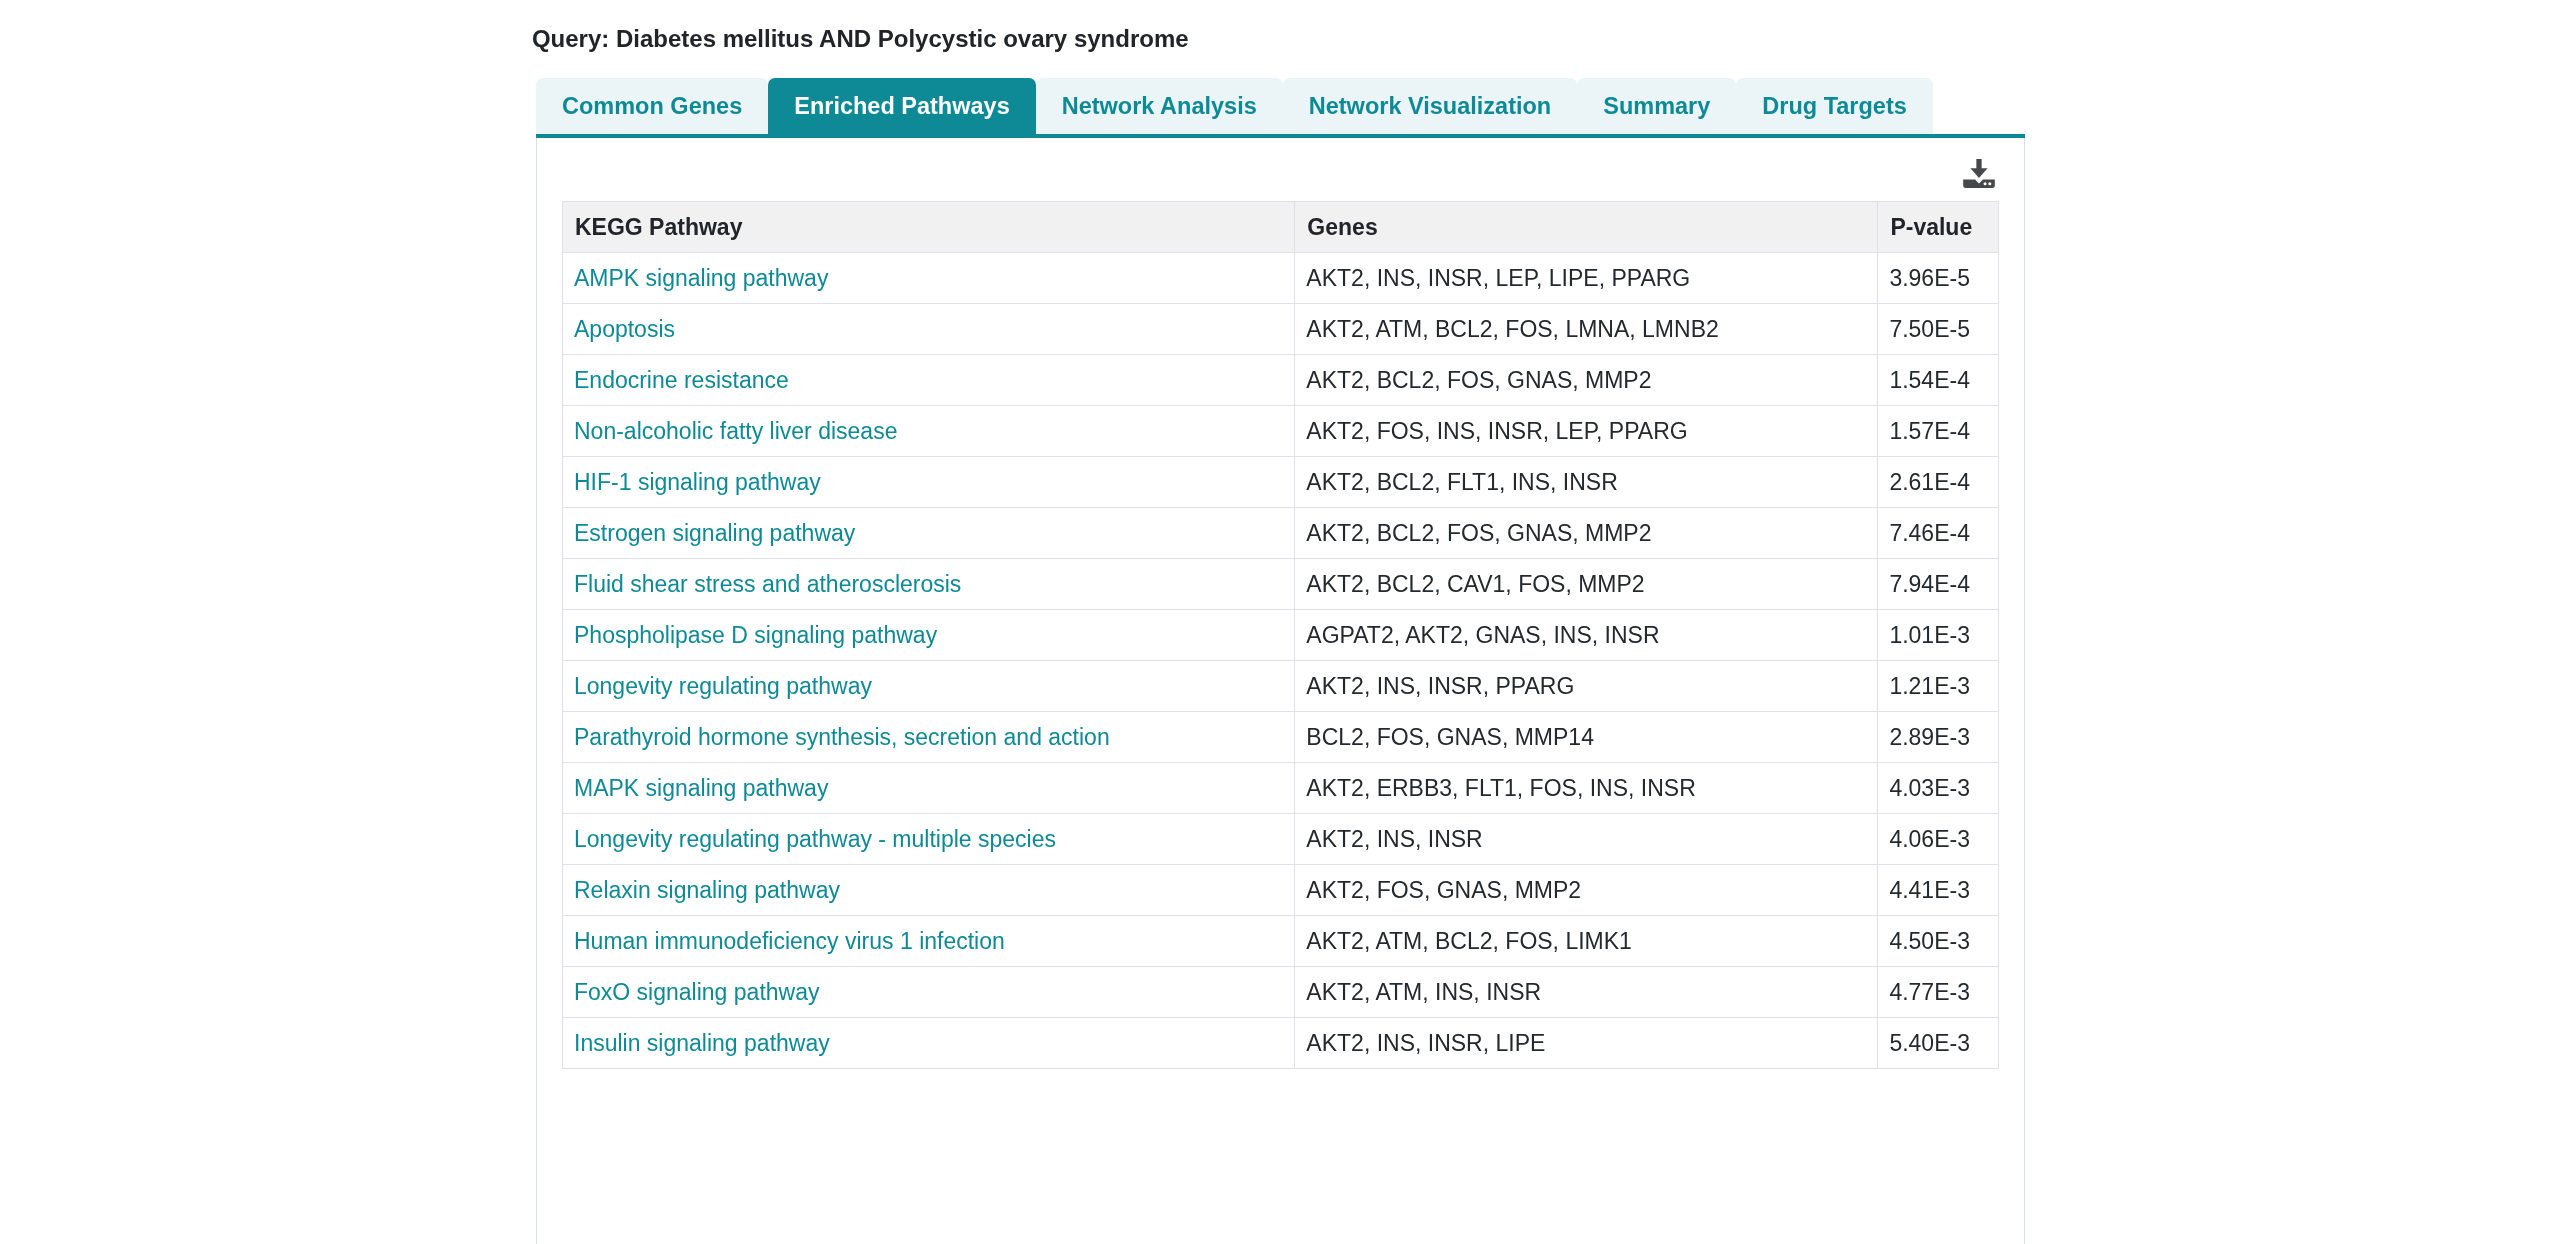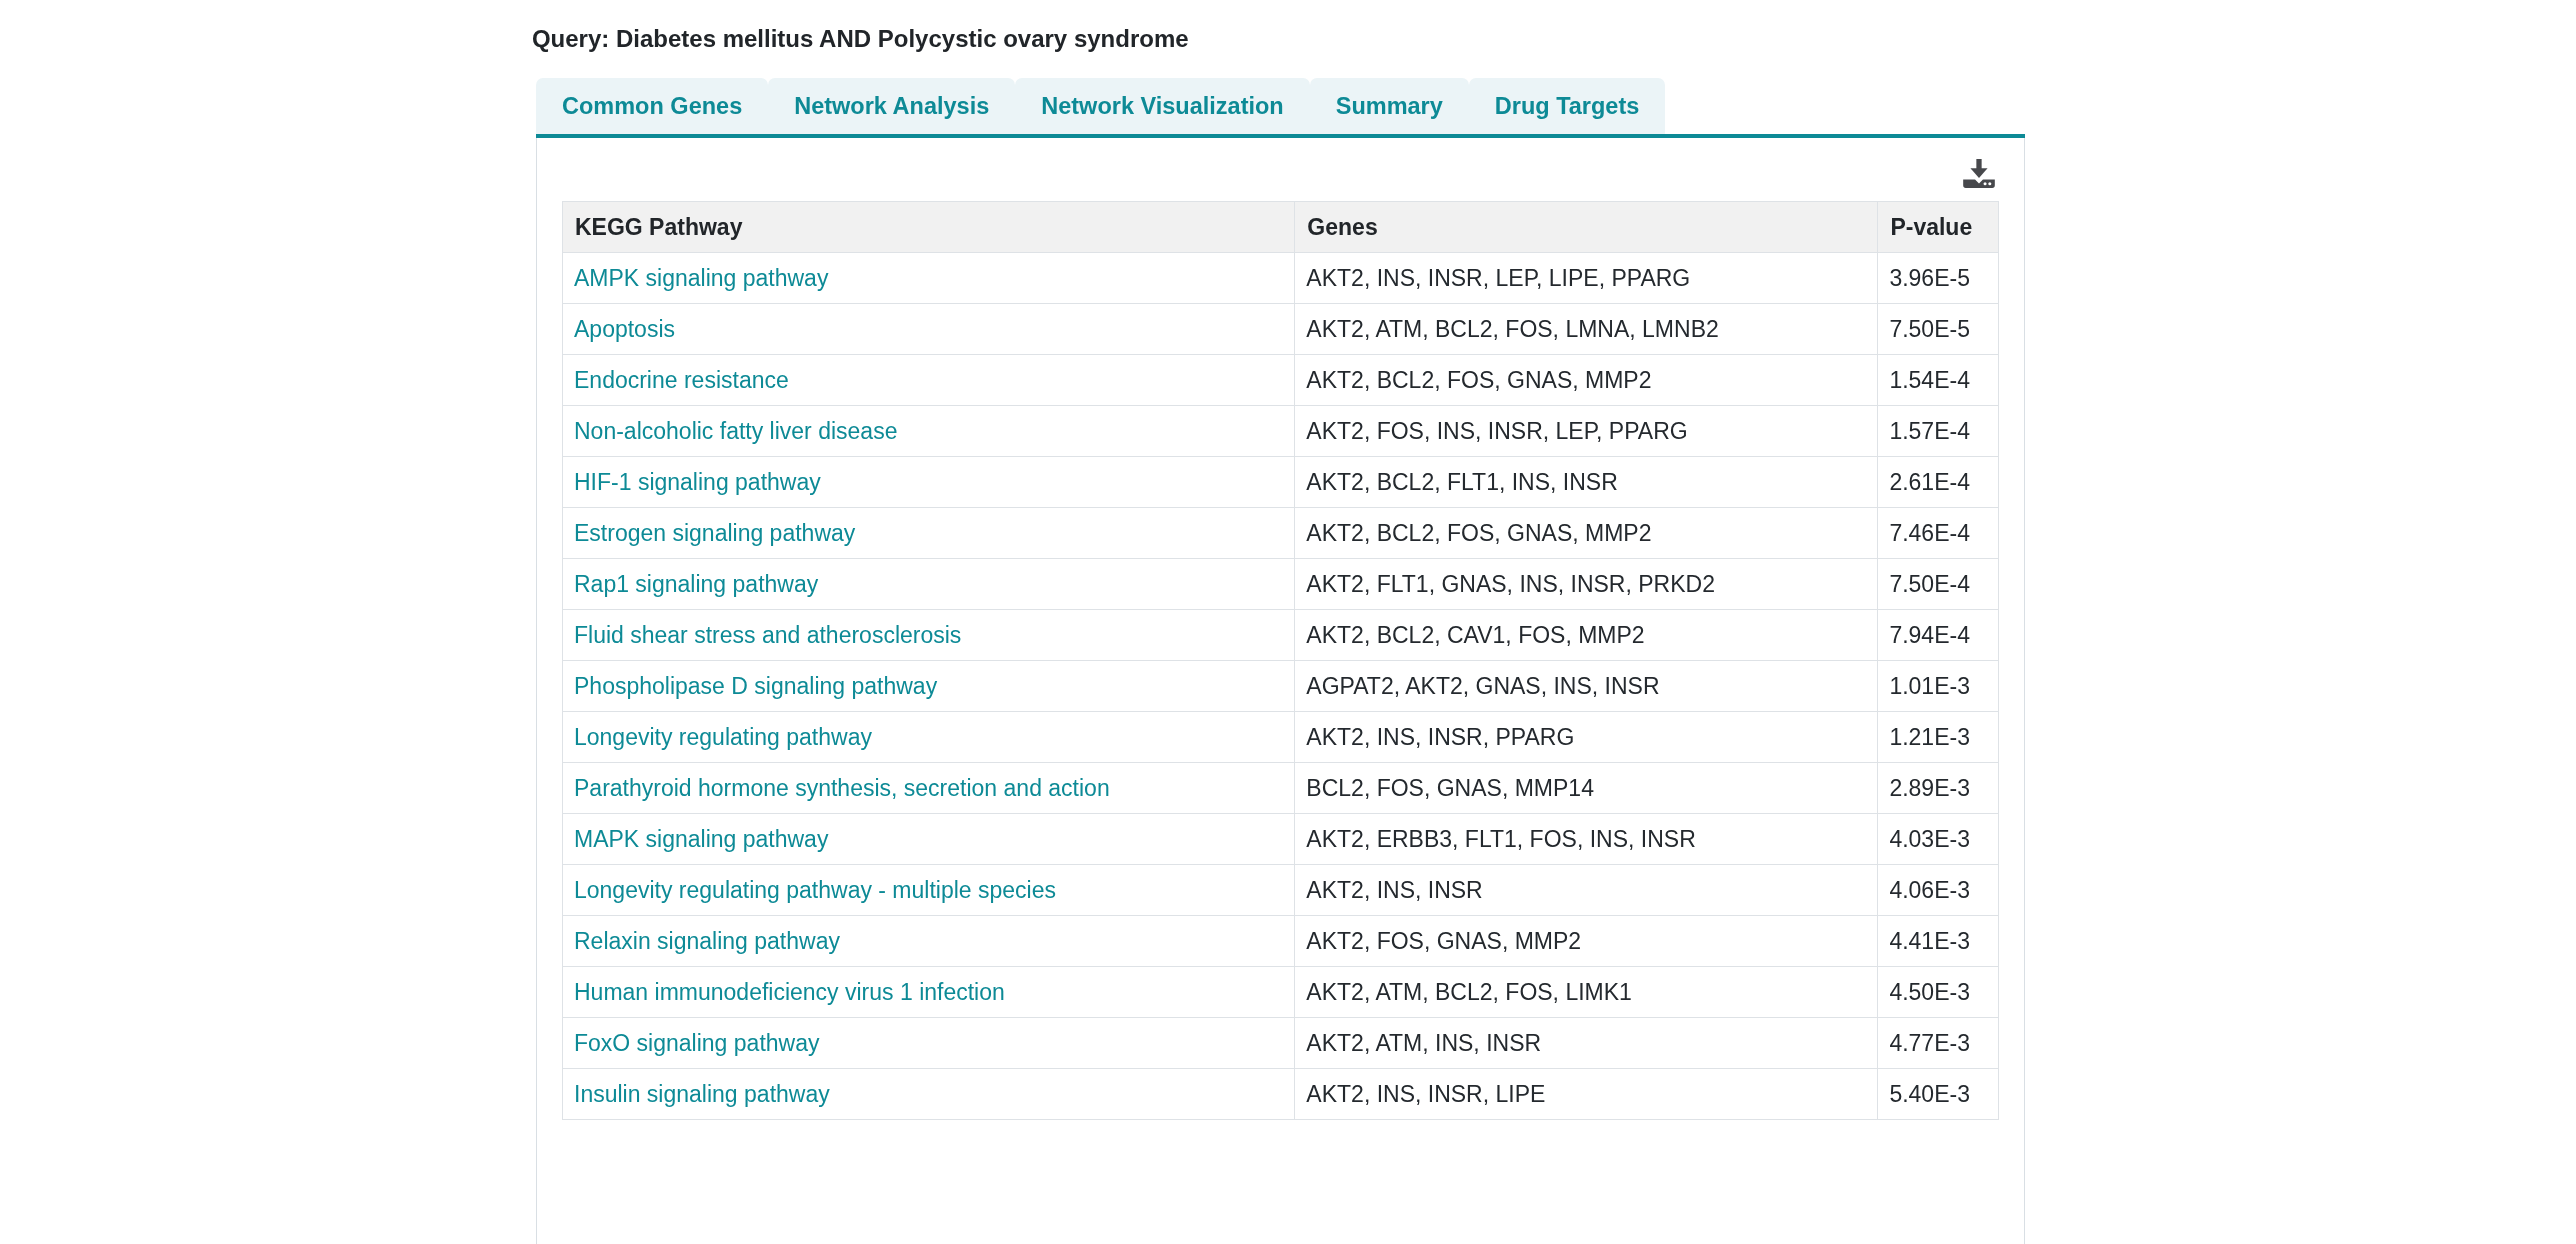--- a/index.html
+++ b/index.html
@@ -56,20 +56,21 @@
 </style>
 </head>
 <body>
 
 <div class="layout">
 
   <h1 class="page-title">Query: Diabetes mellitus AND Polycystic ovary syndrome</h1>
 
   <div class="tabs" id="tabs">
       <div class="tab">Common Genes</div>
+      <div class="tab active">Enriched Pathways</div>
       <div class="tab">Network Analysis</div>
       <div class="tab">Network Visualization</div>
       <div class="tab">Summary</div>
       <div class="tab">Drug Targets</div>
     </div>
 
   <div class="panel">
 
     <div class="toolbar">
       <span class="dl-btn" title="">
@@ -121,25 +122,20 @@
             <td><a href="#">HIF-1 signaling pathway</a></td>
             <td>AKT2, BCL2, FLT1, INS, INSR</td>
             <td>2.61E-4</td>
           </tr>
           <tr>
             <td><a href="#">Estrogen signaling pathway</a></td>
             <td>AKT2, BCL2, FOS, GNAS, MMP2</td>
             <td>7.46E-4</td>
           </tr>
           <tr>
-            <td><a href="#">Rap1 signaling pathway</a></td>
-            <td>AKT2, FLT1, GNAS, INS, INSR, PRKD2</td>
-            <td>7.50E-4</td>
-          </tr>
-          <tr>
             <td><a href="#">Fluid shear stress and atherosclerosis</a></td>
             <td>AKT2, BCL2, CAV1, FOS, MMP2</td>
             <td>7.94E-4</td>
           </tr>
           <tr>
             <td><a href="#">Phospholipase D signaling pathway</a></td>
             <td>AGPAT2, AKT2, GNAS, INS, INSR</td>
             <td>1.01E-3</td>
           </tr>
           <tr>

